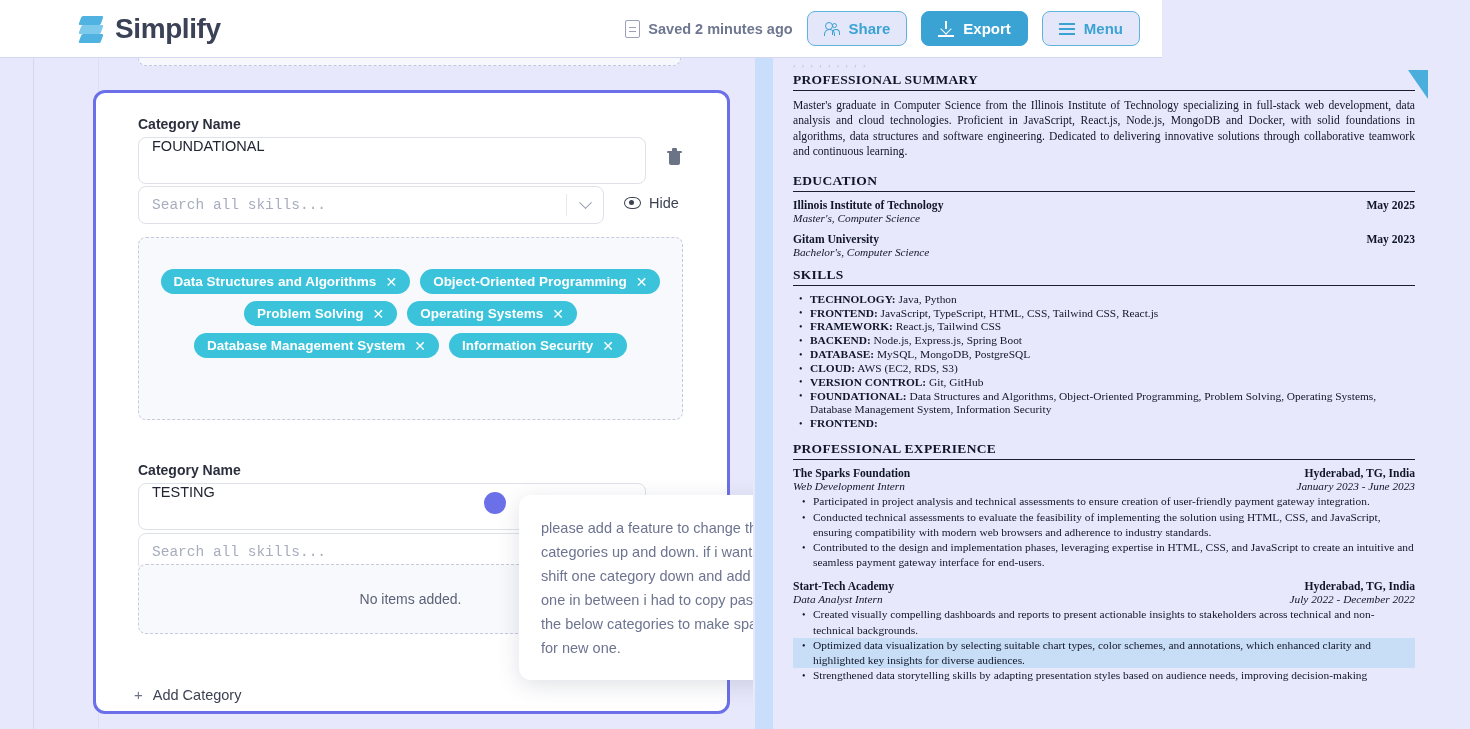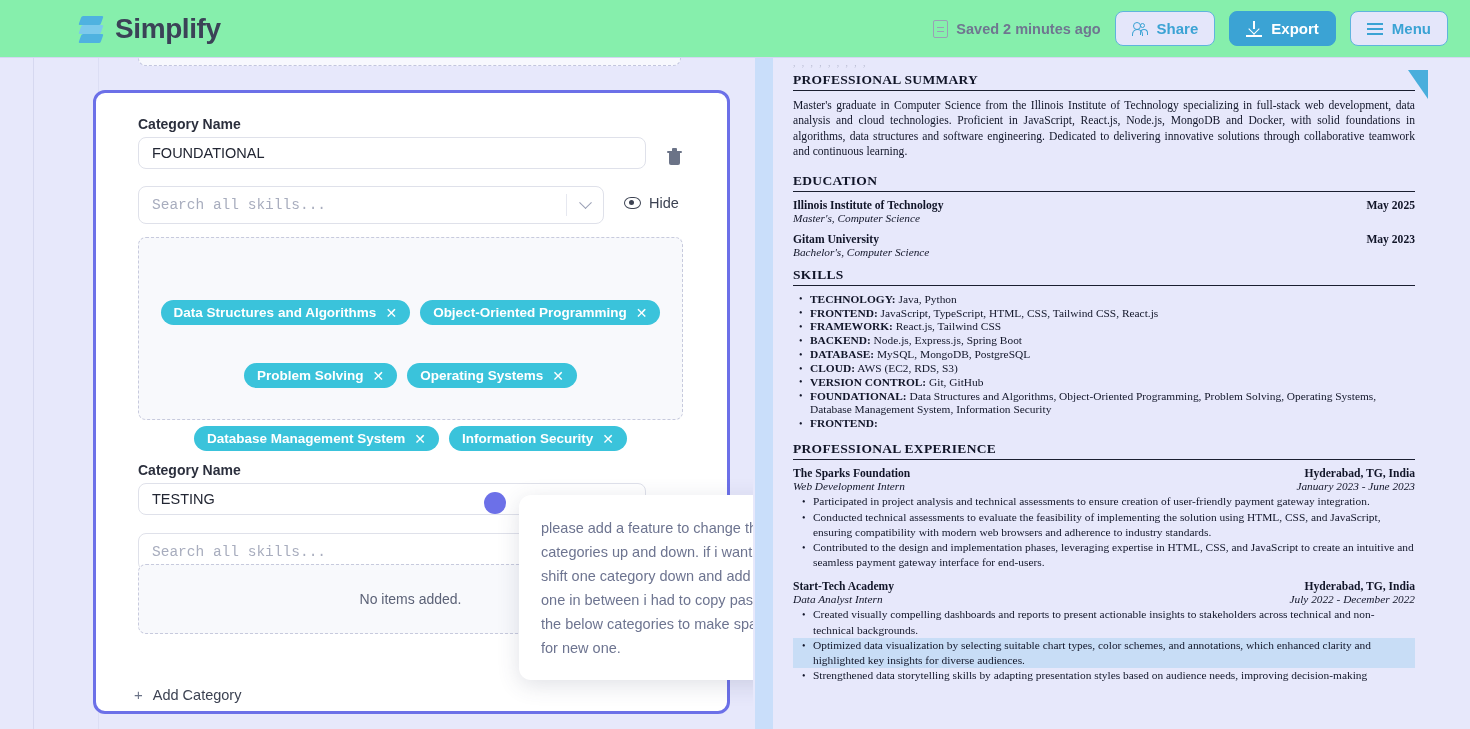--- a/index.html
+++ b/index.html
@@ -6,22 +6,22 @@
   html, body {
     width: 1470px; height: 729px;
     font-family: "Liberation Sans", sans-serif;
     background: #e7e8fb;
     overflow: hidden;
   }
 
   
   .header {
     position: absolute; left: 0; top: 0;
-    width: 1470px; height: 58px;
-    background: #86efac;
+    width: 1162px; height: 58px;
+    background: #ffffff;
     border-bottom: 1px solid #d4d6f2;
     display: flex; align-items: center;
   }
   .logo-wrap { display: flex; align-items: center; gap: 9px; margin-left: 78px; }
   .logo-mark { width: 28px; height: 30px; position: relative; }
   .logo-mark span {
     position: absolute; left: 2px; width: 22px; height: 9px;
     background: #4fb2e0; border-radius: 1.5px;
     transform: skewX(-20deg);
   }
@@ -74,22 +74,22 @@
   }
 
   .category-card {
     position:absolute; left:60px; top:32px; width:637px; height:624px;
     background:#ffffff; border:3px solid #6c70e8; border-radius:12px;
   }
 
   .field-label { font-size:14px; font-weight:700; color:#2b2f3d; }
 
   .text-input {
-    height:32px; border:1px solid #dfe1ea; border-radius:8px;
-    background:#ffffff; display:flex; align-items:center; padding:0 13px;
+    height:47px; border:1px solid #dfe1ea; border-radius:8px;
+    background:#ffffff; display:flex; align-items:flex-start; padding:0 13px;
     font-size:14.5px; color:#222633;
   }
   .placeholder { color:#a8adbe; }
 
   .search-input {
     height:38px; border:1px solid #dfe1ea; border-radius:8px;
     background:#ffffff; display:flex; align-items:center;
     font-size:14.5px;
   }
   .search-input .txt { padding:0 13px; flex:1;font-family:Liberation Mono, monospace; }
@@ -107,21 +107,21 @@
   .trash:after{content:"";position:absolute;left:2px;top:5px;width:11px;height:12px;background:#6b7387;border-radius:0 0 2px 2px;}
 
   .tags-box {
     border:1px dashed #c7cadd; border-radius:8px; background:#f8f9fc;
     display:flex; flex-wrap:wrap; justify-content:center; align-content:flex-start;
     gap:7px 10px; padding:31px 14px 14px;
   }
   .tag {
     display:inline-flex; align-items:center; gap:9px;
     background:#3ac3db; color:#ffffff; border-radius:14px;
-    height:25px; padding:0 13px; font-size:13.5px; font-weight:600; cursor:pointer;margin-top:31px;
+    height:25px; padding:0 13px; font-size:13.5px; font-weight:600; cursor:pointer;
   }
   .tag .x { font-size:14px; font-weight:400; line-height:1; cursor:pointer; }
 
   .empty-box {
     border:1px dashed #c7cadd; border-radius:8px; background:#f8f9fc;
     display:flex; align-items:center; justify-content:center;
     font-size:14px; color:#5c6277;
   }
 
   .add-cat { display:flex; align-items:center; gap:10px; font-size:14.5px; color:#3c4252; cursor:pointer; }

